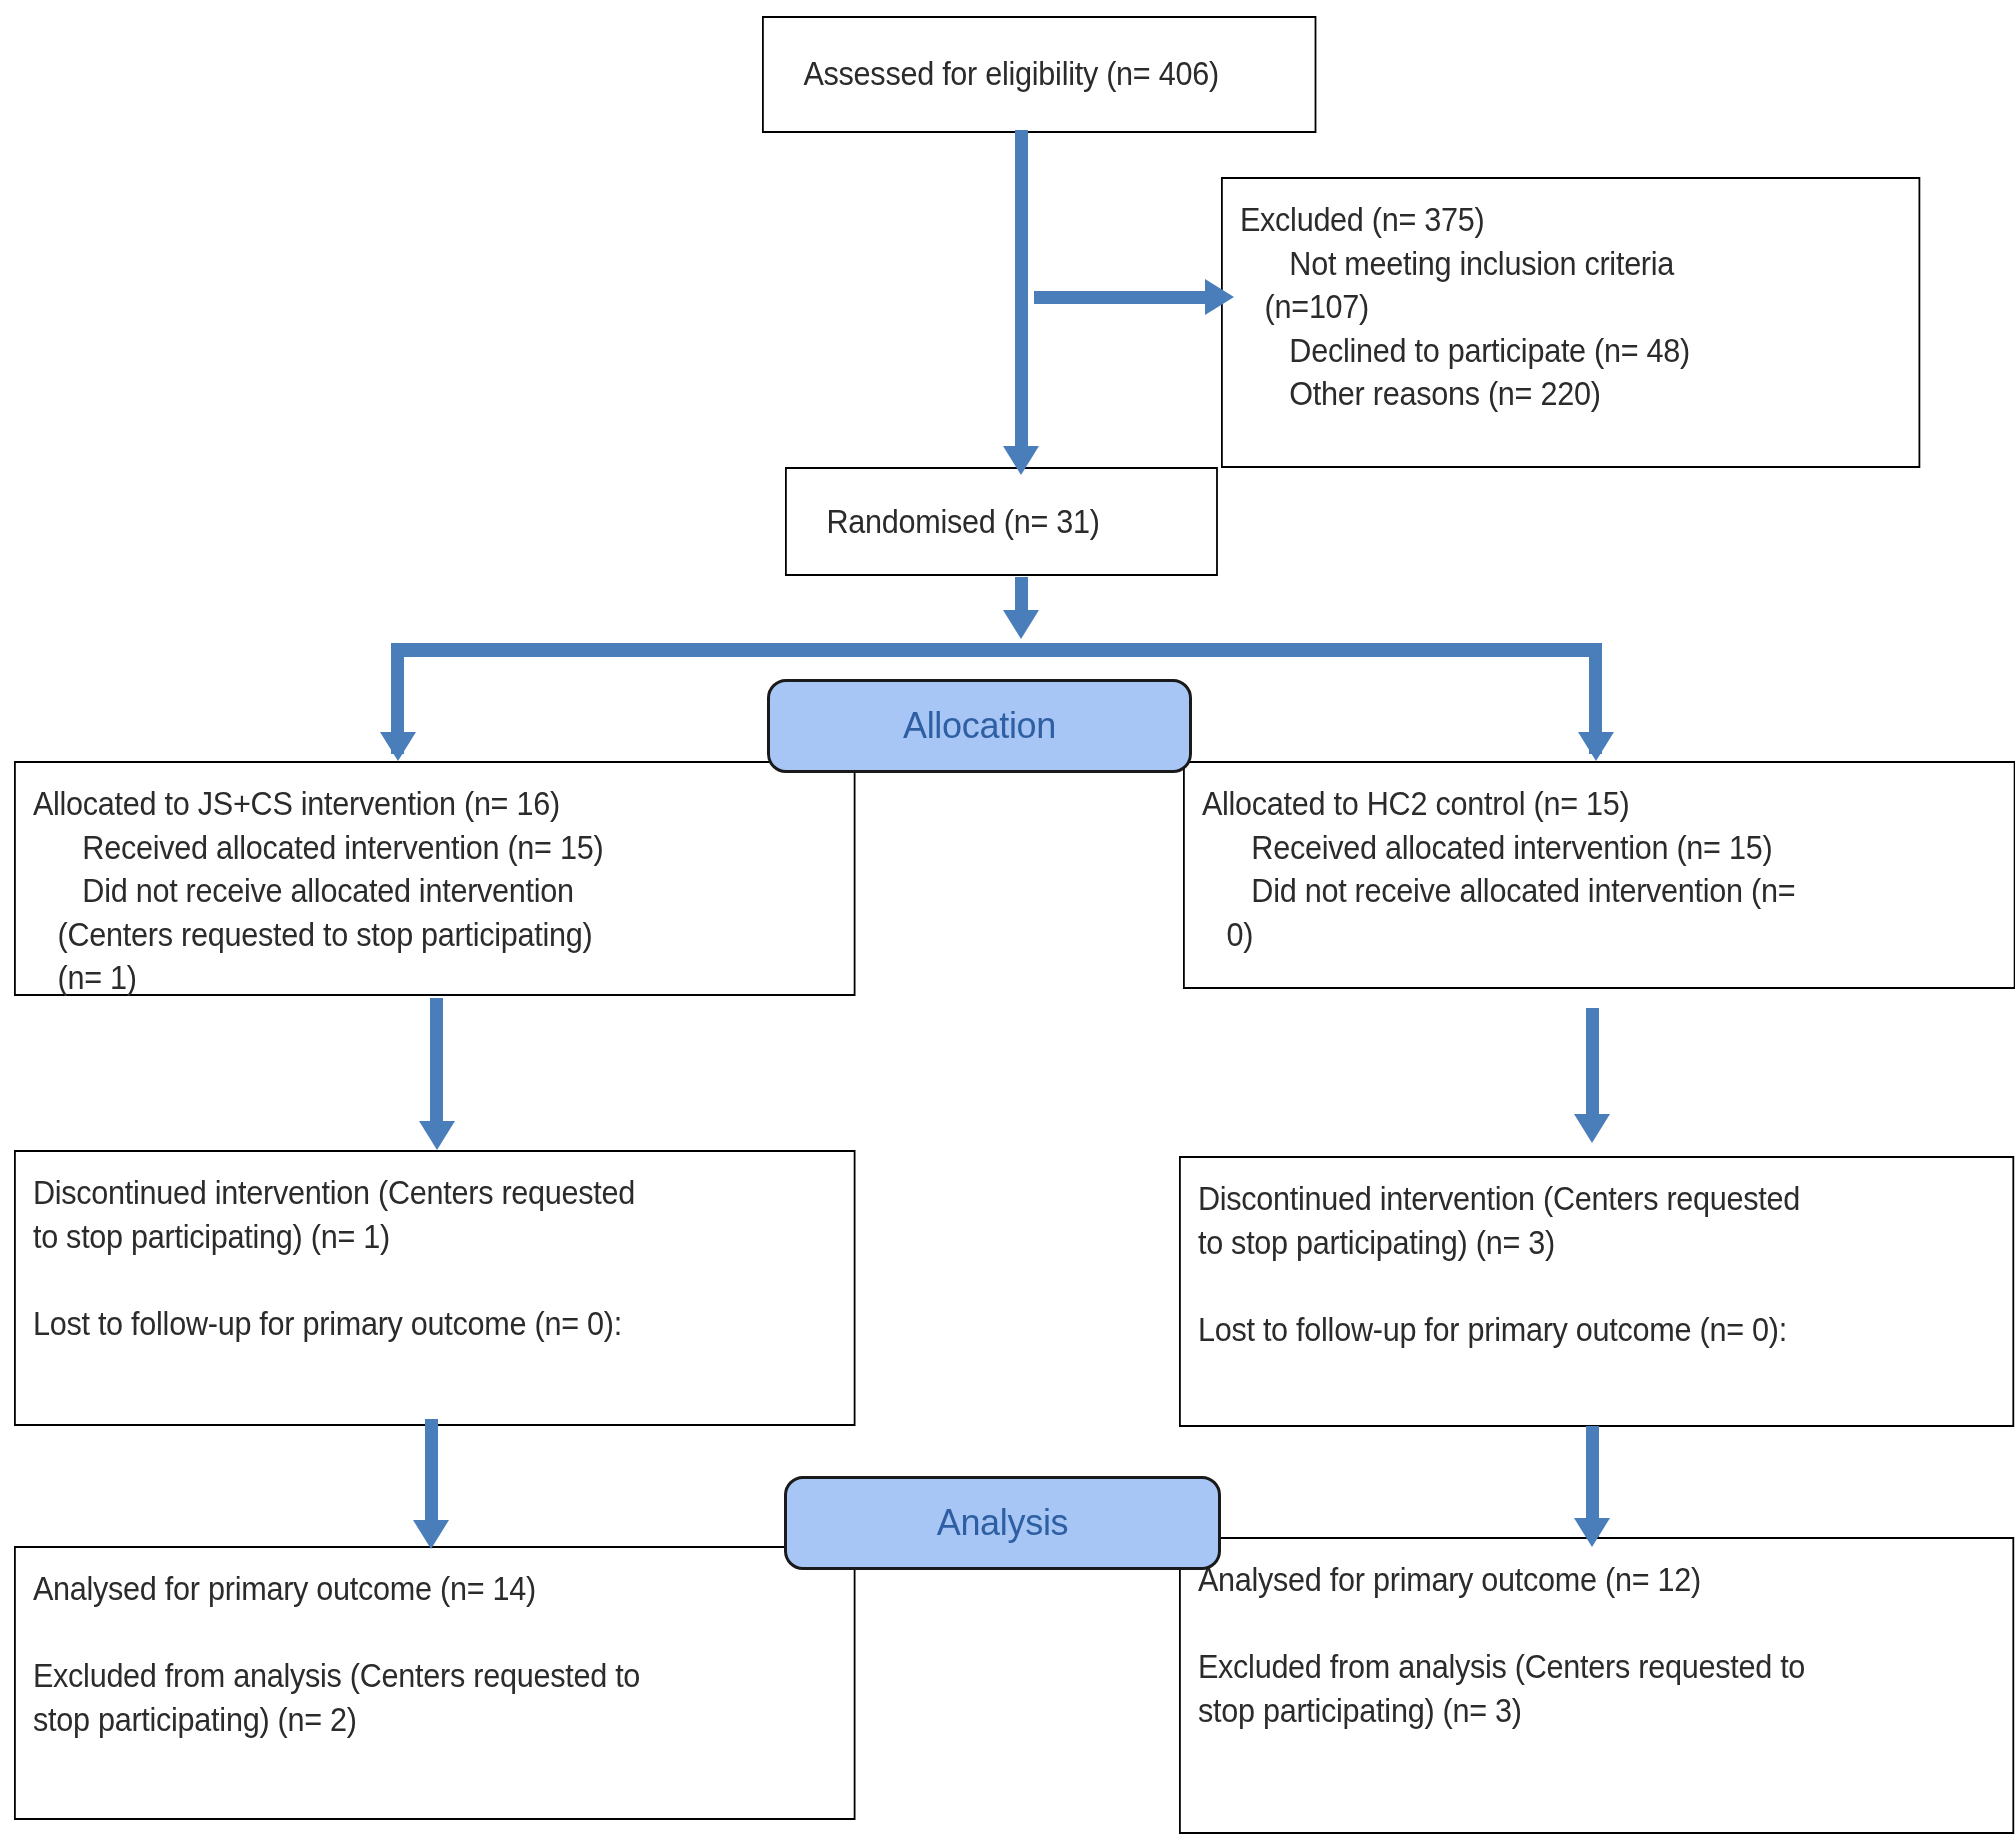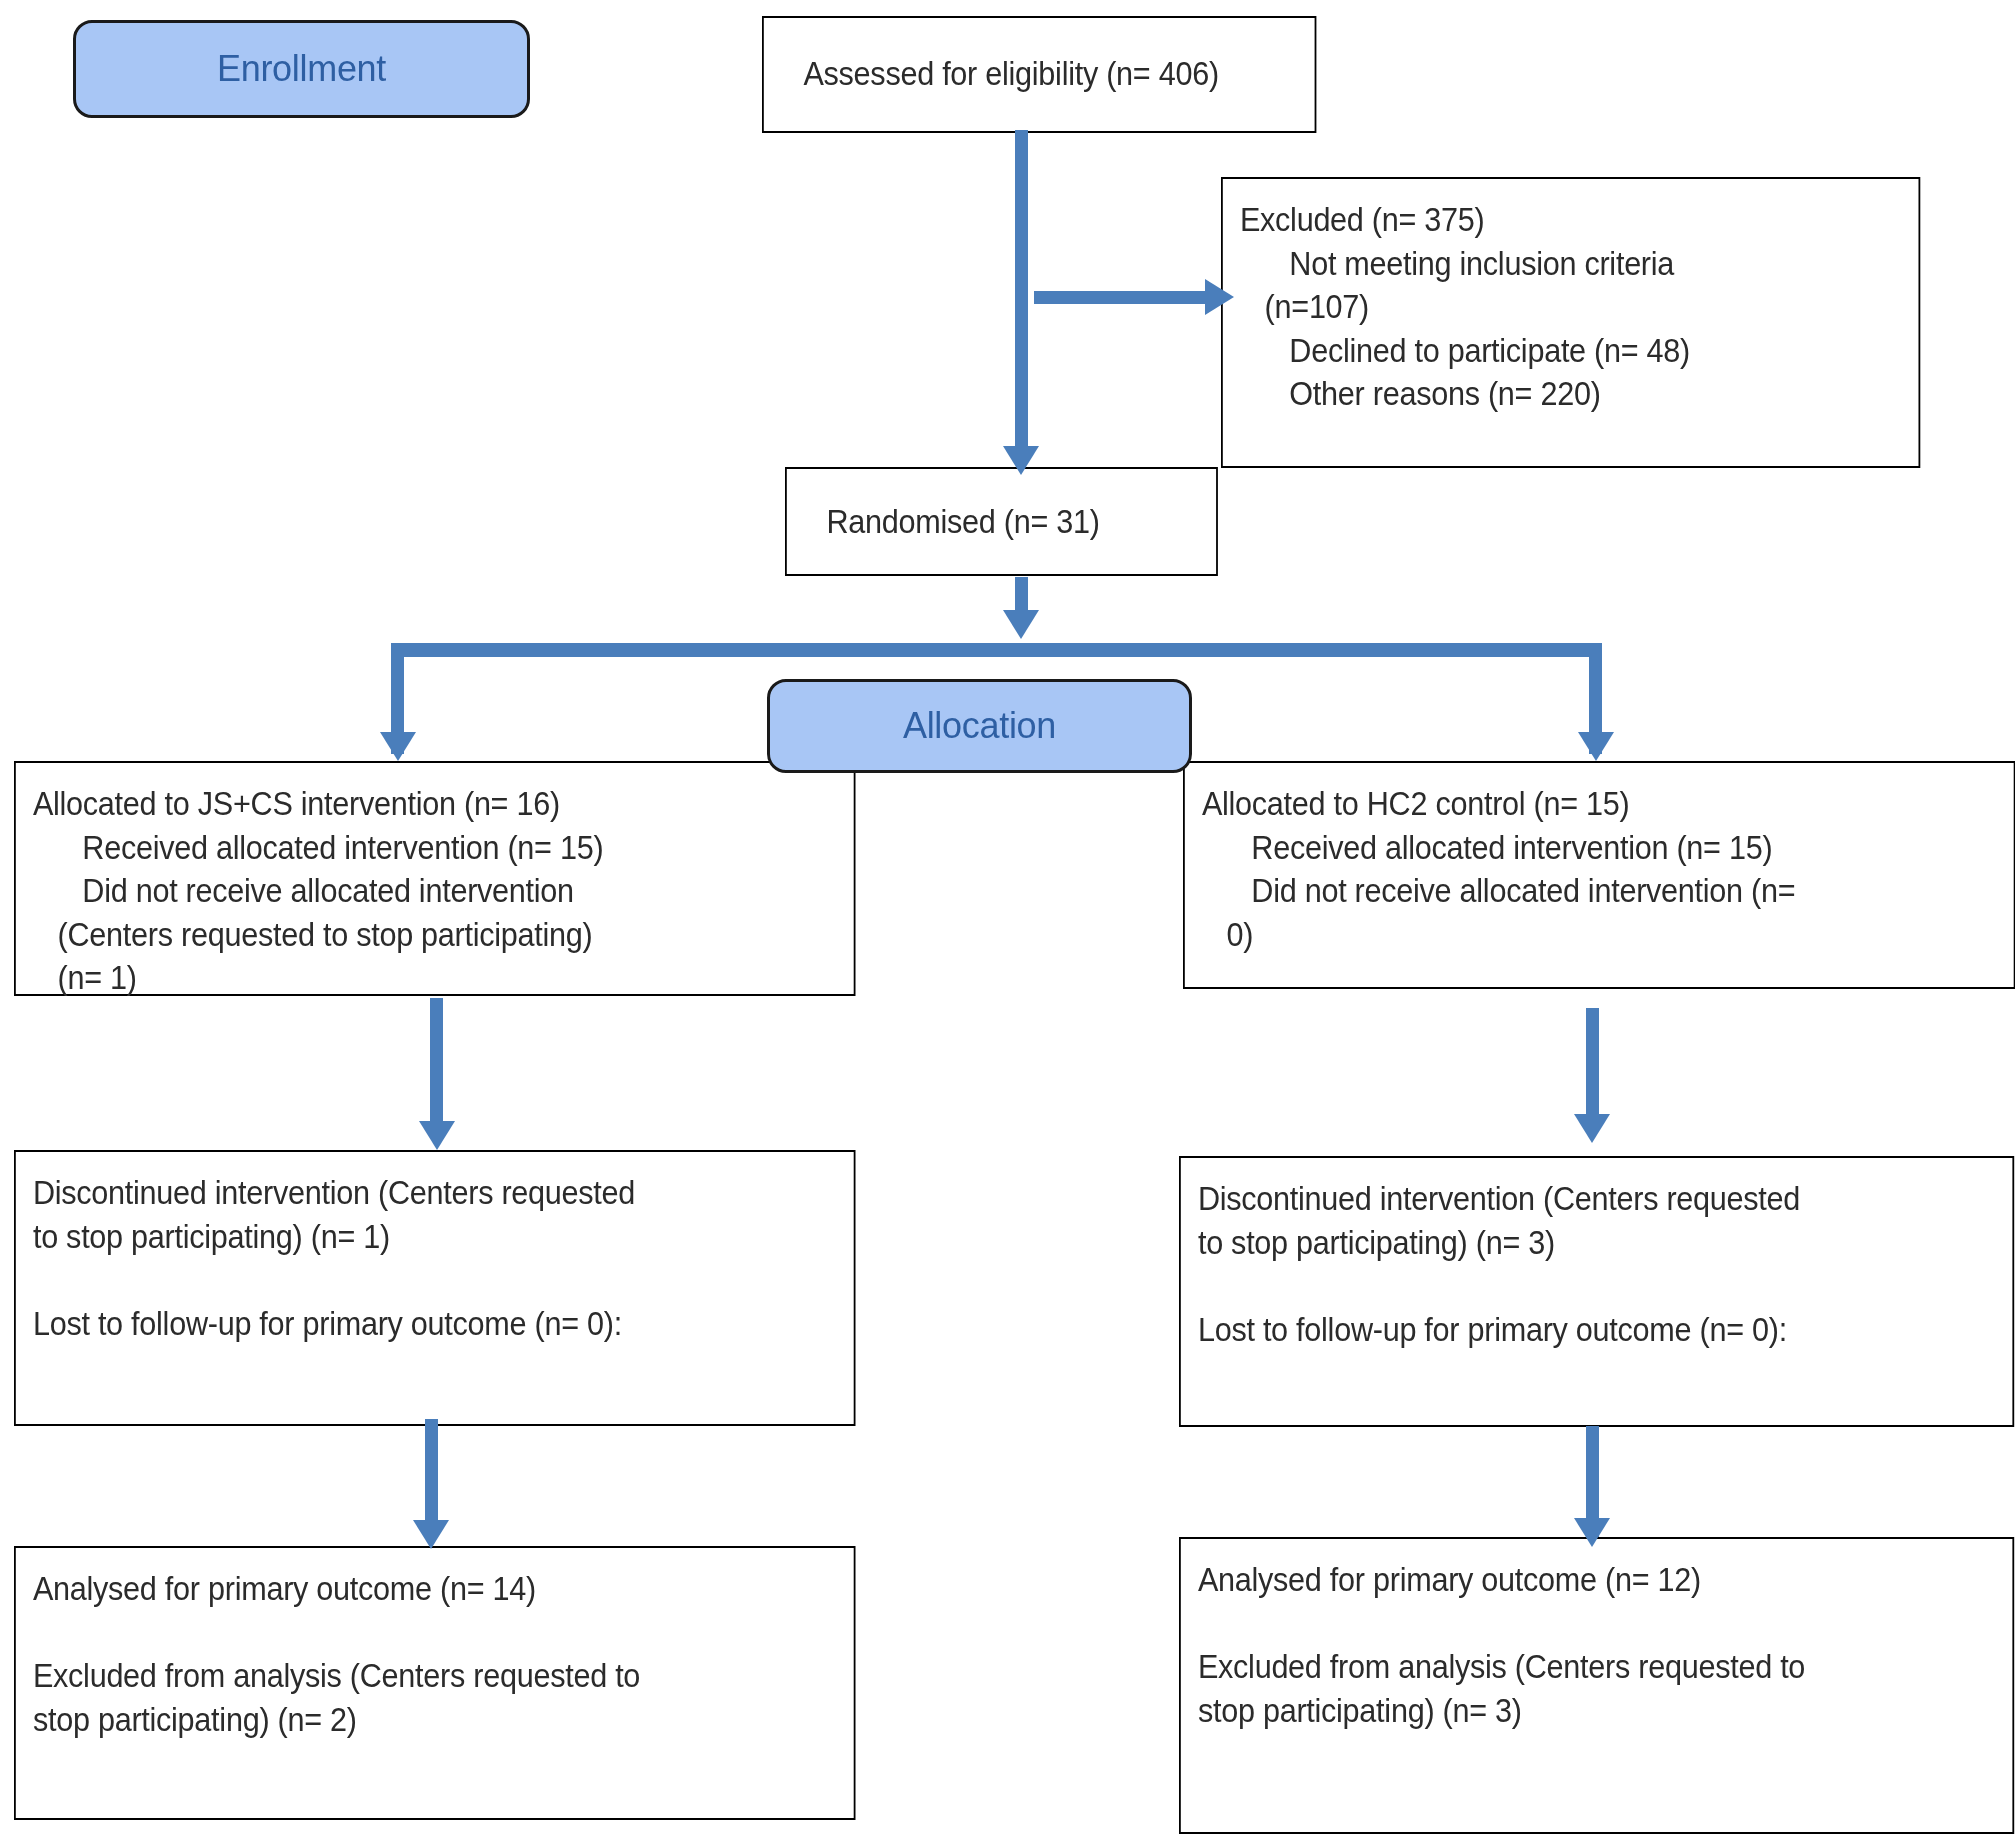--- a/index.html
+++ b/index.html
@@ -68,23 +68,20 @@
     border-bottom:18px solid transparent;
     border-left:29px solid #4A7EBB;
     z-index:4;
   }
 </style>
 </head>
 <body>
 
 <div id="canvas">
 
-  <div class="pill" style="left:73px;top:20px;width:457px;height:98px;">
-    <span>Enrollment</span>
-  </div>
 
   <div class="box padctr" style="left:762px;top:15.5px;width:616px;height:117px;">
     <span class="txt">Assessed for eligibility (n= 406)</span>
   </div>
 
   <div class="arrow-v" style="left:1015px;top:130px;width:13.3px;height:321px;"></div>
   <div class="head-d" style="left:1003px;top:446px;"></div>
 
   <div class="arrow-h" style="left:1034px;top:291px;width:178px;height:13.3px;"></div>
   <div class="head-r" style="left:1205px;top:279px;"></div>
@@ -151,20 +148,23 @@
 
 Lost to follow-up for primary outcome (n= 0):</span>
   </div>
 
   <div class="arrow-v" style="left:425px;top:1419px;width:13.3px;height:116px;"></div>
   <div class="head-d" style="left:413px;top:1520px;"></div>
 
   <div class="arrow-v" style="left:1586px;top:1426px;width:13.3px;height:111px;"></div>
   <div class="head-d" style="left:1574px;top:1518px;"></div>
 
+  <div class="pill" style="left:784px;top:1476px;width:437px;height:94px;">
+    <span>Analysis</span>
+  </div>
 
   <div class="box pad" style="left:14.4px;top:1546px;width:935px;height:274px;">
     <span class="txt">Analysed for primary outcome (n= 14)
 
 Excluded from analysis (Centers requested to
 stop participating) (n= 2)</span>
   </div>
 
   <div class="box pad" style="left:1179px;top:1537px;width:928px;height:297px;">
     <span class="txt">Analysed for primary outcome (n= 12)

